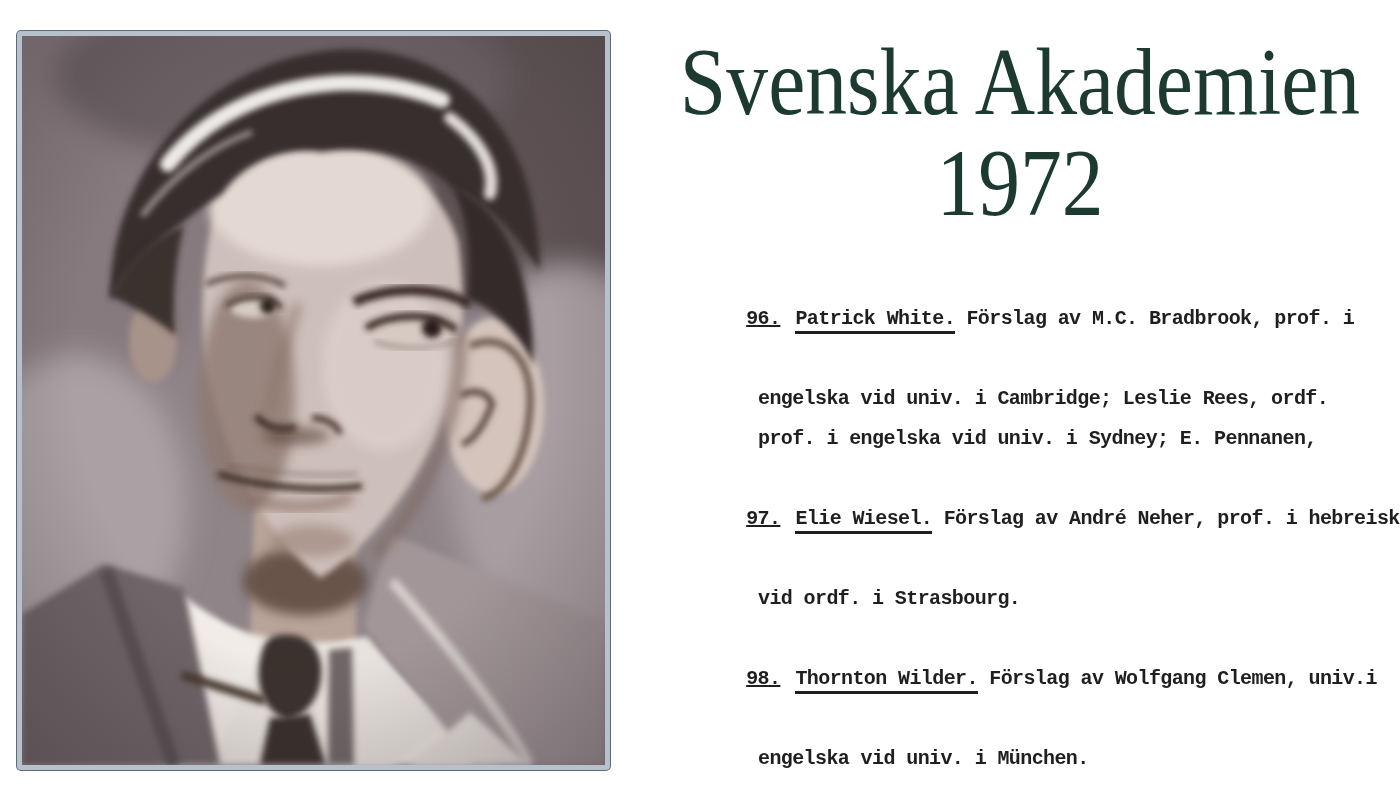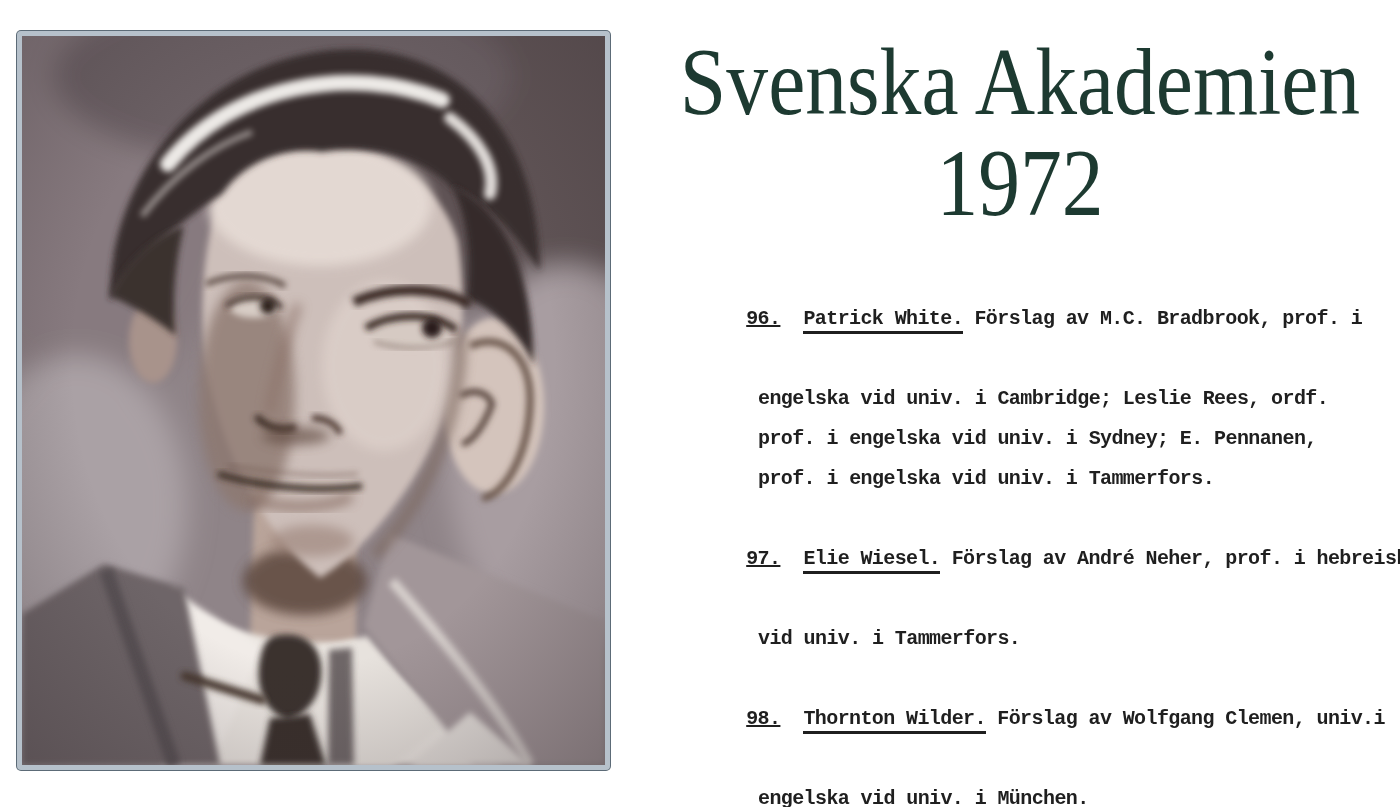--- a/index.html
+++ b/index.html
@@ -66,21 +66,21 @@
     left: 22px; top: 0;
     font-weight: 700;
   }
   .num {
     display: inline-block;
     width: 92px;
     text-align: right;
     text-decoration: underline;
   }
   .name {
-    margin-left: 23px;
+    margin-left: 15px;
     border-bottom: 3px solid #1f1f1f;
     padding-bottom: 1px;
   }
   .line.cont { padding-left: 138px; }
 </style>
 </head>
 <body style="background: rgb(255, 255, 255);">
 
 <div class="photo-frame" style="border-color: rgb(182, 193, 203);">
   <svg width="583" height="729" viewBox="0 0 583 729" preserveAspectRatio="none">
@@ -183,28 +183,27 @@
     <div class="t-line">1972</div>
   </div>
 
   <div class="list" id="list" style="color: rgb(31, 31, 31);">
   <div class="entry">
     <div class="line first">
       <span class="mark"></span><span class="num">96.</span><span class="name">Patrick White.</span><span class="rest"> Förslag av M.C. Bradbrook, prof. i</span>
     </div>
   <div class="line cont">engelska vid univ. i Cambridge; Leslie Rees, ordf.</div>
         <div class="line cont">prof. i engelska vid univ. i Sydney; E. Pennanen,</div>
-        <div class="line cont">prof. i engelska vid univ. i Tammerfors.</div>
       </div>
 
   <div class="entry">
     <div class="line first">
       <span class="mark"></span><span class="num">97.</span><span class="name">Elie Wiesel.</span><span class="rest"> Förslag av André Neher, prof. i hebreiska</span>
     </div>
-  <div class="line cont">vid univ. i Tammerfors.</div>
+  <div class="line cont">vid ordf. i Strasbourg.</div>
       </div>
 
   <div class="entry">
     <div class="line first">
       <span class="mark"></span><span class="num">98.</span><span class="name">Thornton Wilder.</span><span class="rest"> Förslag av Wolfgang Clemen, univ.i</span>
     </div>
   <div class="line cont">engelska vid univ. i München.</div>
       </div>
 
 </div>

